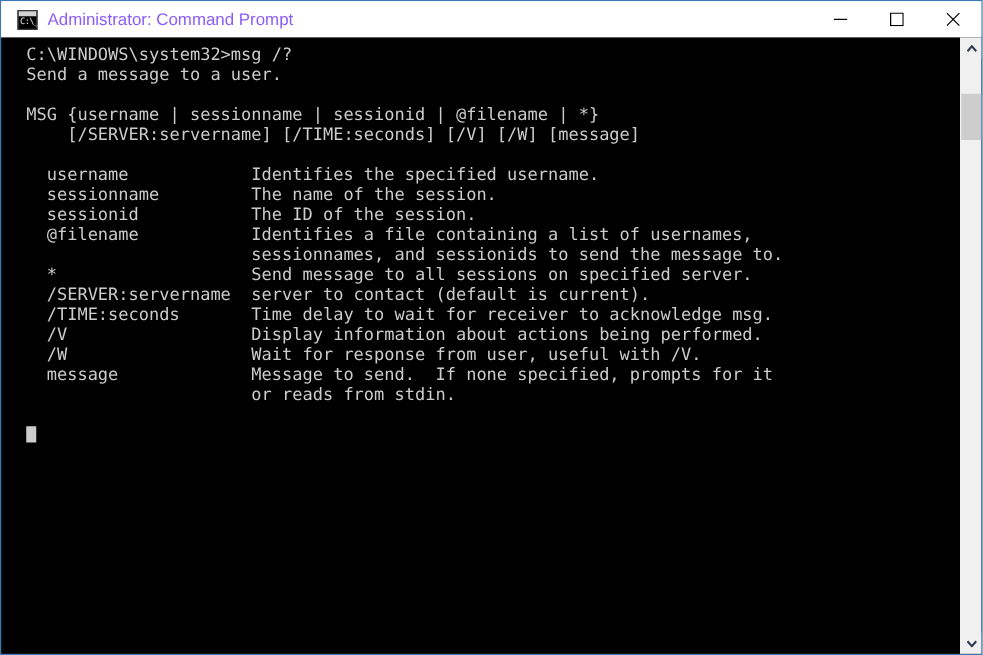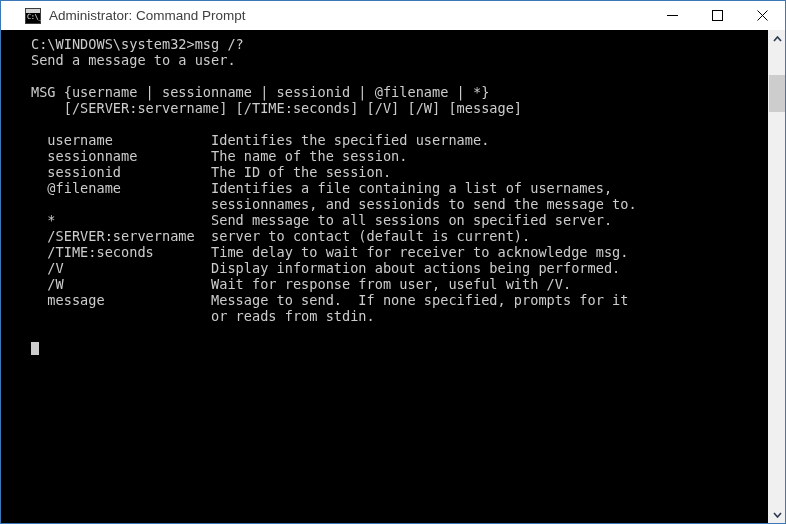--- a/index.html
+++ b/index.html
@@ -33,21 +33,21 @@
     height: 29px;
     flex: 0 0 29px;
     background: #ffffff;
     display: flex;
     align-items: center;
   }
 
   #title-icon {
     width: 16px;
     height: 16px;
-    margin-left: 24px;
+    margin-left: 13px;
     margin-right: 8px;
     background: #000000;
     border: 1px solid #3c3c3c;
     box-sizing: border-box;
     position: relative;
     flex: 0 0 auto;
   }
   #title-icon .ic-bar {
     position: absolute;
     left: 0; top: 0; right: 0;
@@ -61,21 +61,21 @@
     font-family: "DejaVu Sans Mono", monospace;
     font-size: 7px;
     line-height: 9px;
     color: #e6e6e6;
     letter-spacing: -0.5px;
   }
 
   #title-text {
     font-family: "Liberation Sans", sans-serif;
     font-size: 13.5px;
-    color: #404040;
+    color: #8b5cf6;
     white-space: nowrap;
     flex: 0 1 auto;
     overflow: hidden;
   }
 
   #window-controls {
     margin-left: auto;
     display: flex;
     height: 29px;
     flex: 0 0 auto;
@@ -102,21 +102,21 @@
   }
 
   #console-text {
     flex: 1 1 auto;
     background: #000000;
     color: #cccccc;
     font-family: "DejaVu Sans Mono", monospace;
     font-size: 13.6px;
     line-height: 16px;
     white-space: pre;
-    padding: 6px 0 0 30px;
+    padding: 6px 0 0 20px;
     box-sizing: border-box;
     overflow: hidden;
     letter-spacing: 0px;
     tab-size: 8;
   }
 
   #cursor {
     display: inline-block;
     width: 8px;
     height: 13px;

